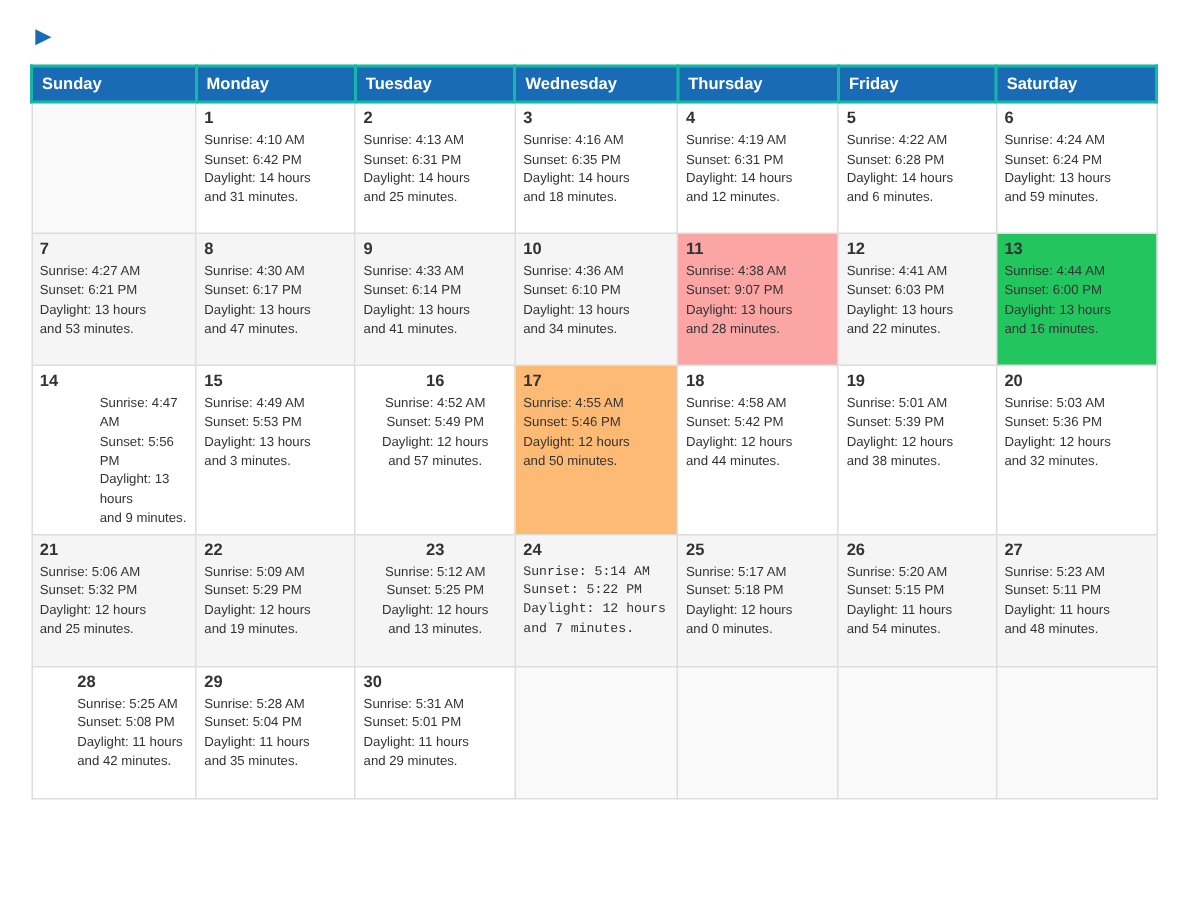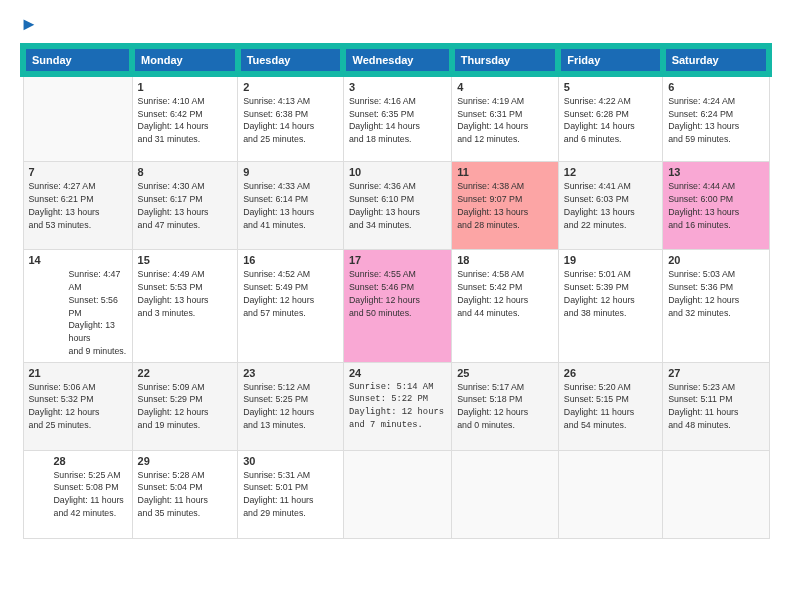--- a/index.html
+++ b/index.html
@@ -51,21 +51,21 @@
       border: 1px solid #ccc;
       font-size: 9.5px;
     }
     .calendar th {
       background: #1a6bb5;
       color: #fff;
       text-align: left;
       padding: 5px 6px;
       font-size: 11px;
       font-weight: bold;
-      border: 6px solid #14b8a6;
+      border: 2px solid #14b8a6;
     }
     .calendar td {
       vertical-align: top;
       padding: 4px 5px;
       border: 1px solid #ddd;
       width: 113px;
       height: 88px;
     }
     .day-num {
       font-size: 11px;
@@ -127,21 +127,21 @@
           <td style="background: rgb(255, 255, 255);">
             <span class="day-num">1</span>
             <div class="day-info" style="white-space: pre-line;">Sunrise: 4:10 AM
 Sunset: 6:42 PM
 Daylight: 14 hours
 and 31 minutes.</div>
           </td>
           <td style="background: rgb(255, 255, 255);">
             <span class="day-num">2</span>
             <div class="day-info" style="white-space: pre-line;">Sunrise: 4:13 AM
-Sunset: 6:38 PM
+Sunset: 6:31 PM
 Daylight: 14 hours
 and 25 minutes.</div>
           </td>
           <td style="background: rgb(255, 255, 255);">
             <span class="day-num">3</span>
             <div class="day-info" style="white-space: pre-line;">Sunrise: 4:16 AM
 Sunset: 6:35 PM
 Daylight: 14 hours
 and 18 minutes.</div>
           </td>
@@ -203,21 +203,21 @@
 Daylight: 13 hours
 and 28 minutes.</div>
           </td>
           <td style="background: rgb(245, 245, 245);">
             <span class="day-num">12</span>
             <div class="day-info" style="white-space: pre-line;">Sunrise: 4:41 AM
 Sunset: 6:03 PM
 Daylight: 13 hours
 and 22 minutes.</div>
           </td>
-          <td style="background: #f9a8d4;">
+          <td style="background: #22c55e;">
             <span class="day-num">13</span>
             <div class="day-info" style="white-space: pre-line;">Sunrise: 4:44 AM
 Sunset: 6:00 PM
 Daylight: 13 hours
 and 16 minutes.</div>
           </td>
         </tr>
         <tr>
           <td style="background: rgb(255, 255, 255);">
             <span class="day-num">14</span>
@@ -226,28 +226,28 @@
 Daylight: 13 hours
 and 9 minutes.</div>
           </td>
           <td style="background: rgb(255, 255, 255);">
             <span class="day-num">15</span>
             <div class="day-info" style="white-space: pre-line;">Sunrise: 4:49 AM
 Sunset: 5:53 PM
 Daylight: 13 hours
 and 3 minutes.</div>
           </td>
-          <td style="background: rgb(255, 255, 255);">
+          <td style="background: rgb(255, 255, 255); text-align: center;">
             <span class="day-num">16</span>
             <div class="day-info" style="white-space: pre-line;">Sunrise: 4:52 AM
 Sunset: 5:49 PM
 Daylight: 12 hours
 and 57 minutes.</div>
           </td>
-          <td style="background: #f9a8d4;">
+          <td style="background: #fdba74;">
             <span class="day-num">17</span>
             <div class="day-info" style="white-space: pre-line;">Sunrise: 4:55 AM
 Sunset: 5:46 PM
 Daylight: 12 hours
 and 50 minutes.</div>
           </td>
           <td style="background: rgb(255, 255, 255);">
             <span class="day-num">18</span>
             <div class="day-info" style="white-space: pre-line;">Sunrise: 4:58 AM
 Sunset: 5:42 PM
@@ -277,21 +277,21 @@
 Daylight: 12 hours
 and 25 minutes.</div>
           </td>
           <td style="background: rgb(245, 245, 245);">
             <span class="day-num">22</span>
             <div class="day-info" style="white-space: pre-line;">Sunrise: 5:09 AM
 Sunset: 5:29 PM
 Daylight: 12 hours
 and 19 minutes.</div>
           </td>
-          <td style="background: rgb(245, 245, 245);">
+          <td style="background: rgb(245, 245, 245); text-align: center;">
             <span class="day-num">23</span>
             <div class="day-info" style="white-space: pre-line;">Sunrise: 5:12 AM
 Sunset: 5:25 PM
 Daylight: 12 hours
 and 13 minutes.</div>
           </td>
           <td style="background: rgb(245, 245, 245);">
             <span class="day-num">24</span>
             <div class="day-info" style="white-space: pre-line; font-family: Liberation Mono, monospace;">Sunrise: 5:14 AM
 Sunset: 5:22 PM

